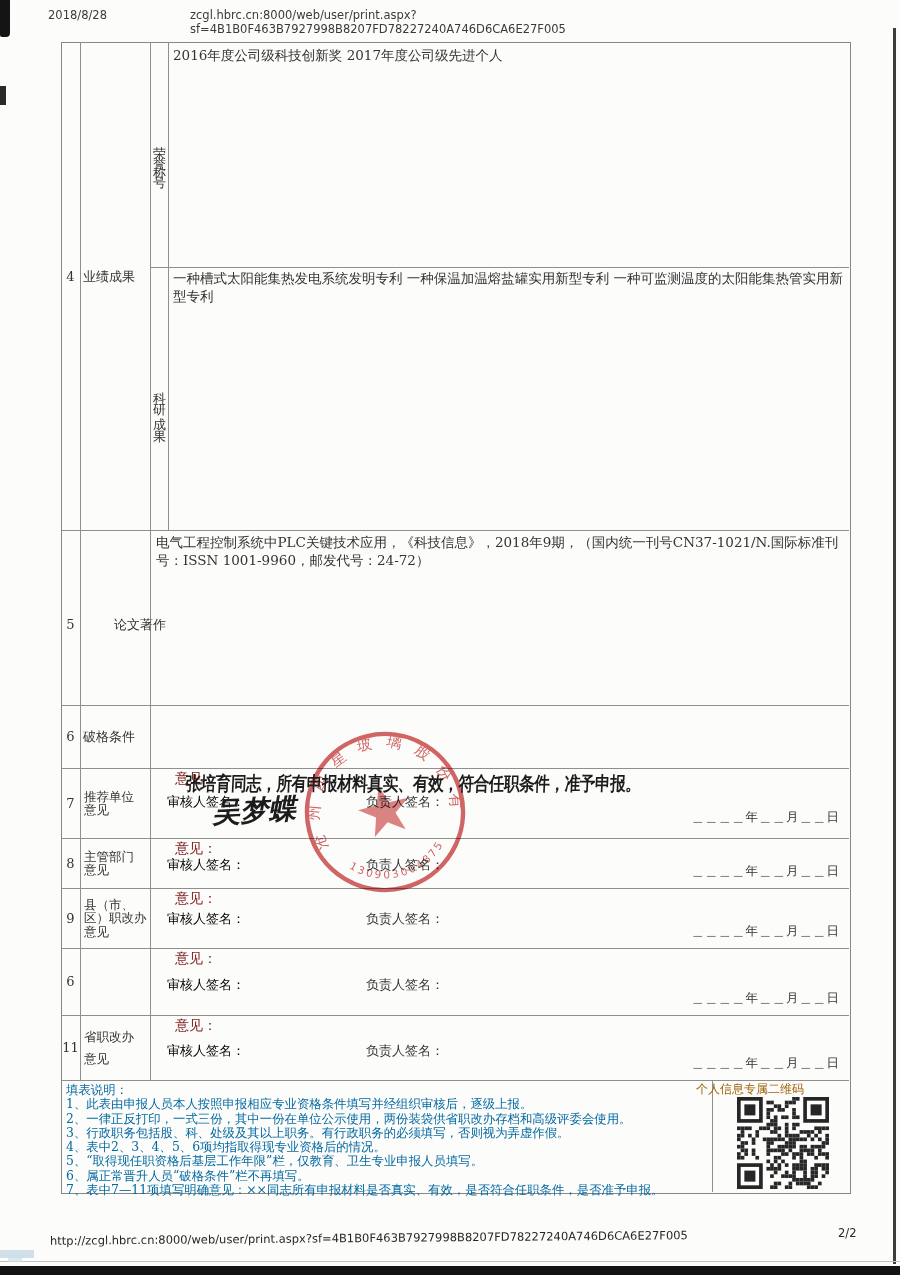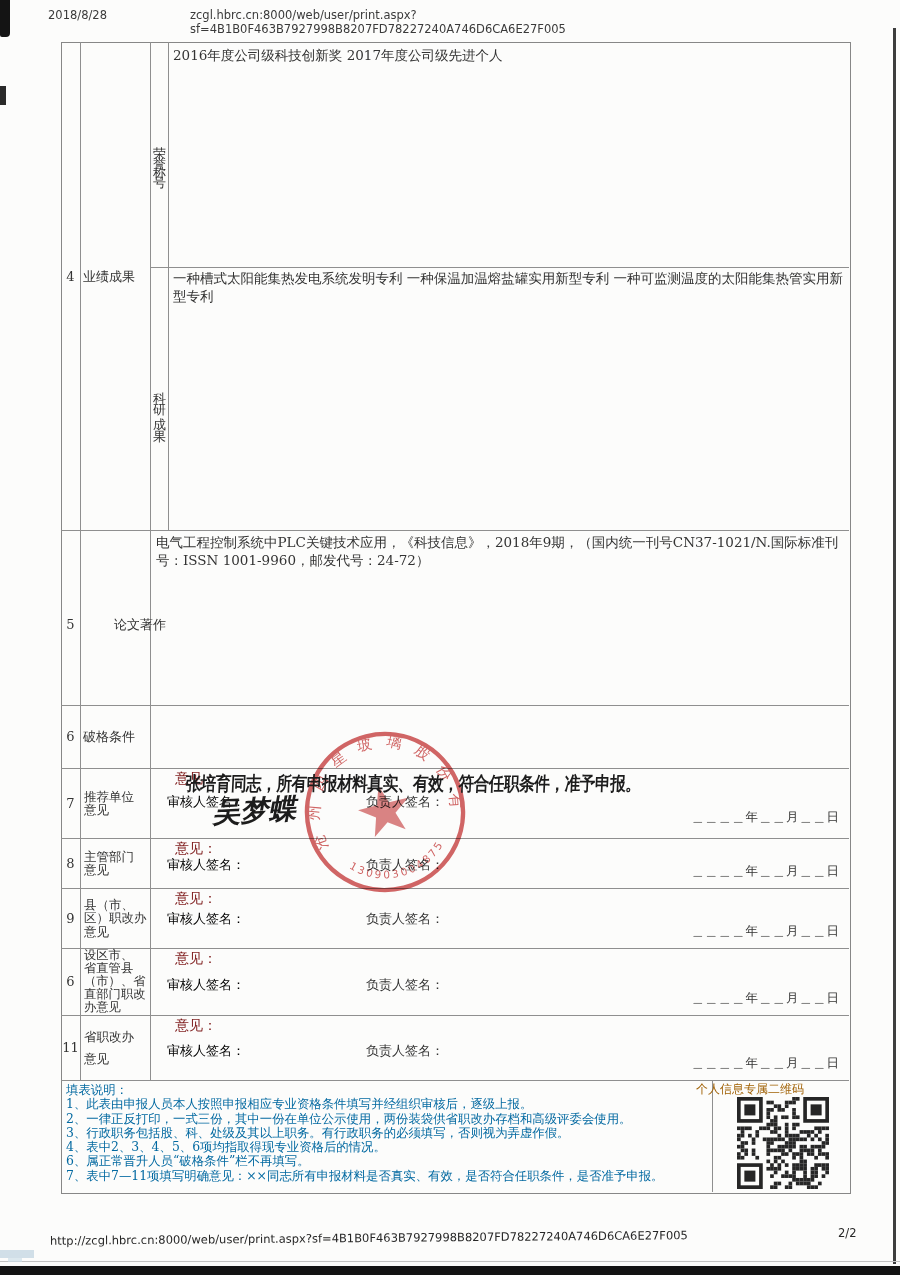--- a/index.html
+++ b/index.html
@@ -113,27 +113,20 @@
     <div class="opContent">
       <span class="fOpinion">意见：</span>
       <span class="fReviewer">审核人签名：</span>
       <span class="fResponsible">负责人签名：</span>
       <span class="fDate">＿＿＿＿年＿＿月＿＿日</span>
     </div>
   </div>
 
   <div class="opRow" style="top:948px;height:67px;">
     <div class="opNum">6</div>
-    <div class="opLabel">
-        <span style="line-height:13px;font-size:12.3px;">设区市、
-省直管县
-（市）、省
-直部门职改
-办意见</span>
-      </div>
     <div class="opContent">
       <span class="fOpinion">意见：</span>
       <span class="fReviewer" style="top:42%;">审核人签名：</span>
       <span class="fResponsible" style="top:42%;">负责人签名：</span>
       <span class="fDate">＿＿＿＿年＿＿月＿＿日</span>
     </div>
   </div>
 
   <div class="opRow" style="top:1015px;height:65px;">
     <div class="opNum">11</div>
@@ -148,20 +141,21 @@
       <span class="fDate">＿＿＿＿年＿＿月＿＿日</span>
     </div>
   </div>
 
   <div class="abs" style="left:66px;top:1083px;width:642px;">
     <div class="noteLine">填表说明：</div>
     <div class="noteLine">1、此表由申报人员本人按照申报相应专业资格条件填写并经组织审核后，逐级上报。</div>
     <div class="noteLine">2、一律正反打印，一式三份，其中一份在单位公示使用，两份装袋供省职改办存档和高级评委会使用。</div>
     <div class="noteLine">3、行政职务包括股、科、处级及其以上职务。有行政职务的必须填写，否则视为弄虚作假。</div>
     <div class="noteLine">4、表中2、3、4、5、6项均指取得现专业资格后的情况。</div>
+    <div class="noteLine">5、“取得现任职资格后基层工作年限”栏，仅教育、卫生专业申报人员填写。</div>
     <div class="noteLine">6、属正常晋升人员“破格条件”栏不再填写。</div>
     <div class="noteLine">7、表中7—11项填写明确意见：××同志所有申报材料是否真实、有效，是否符合任职条件，是否准予申报。</div>
   </div>
 
   <div class="abs" style="left:682px;top:1081px;width:136px;text-align:center;font-size:12px;color:#a16207;">个人信息专属二维码</div>
   <div class="abs" style="left:737px;top:1097px;width:92px;height:92px;"><svg width="92" height="92" xmlns="http://www.w3.org/2000/svg">
         <rect x="55.20" y="0.00" width="3.68" height="3.68" fill="#262626"></rect>
         <rect x="58.88" y="0.00" width="3.68" height="3.68" fill="#262626"></rect>
         <rect x="29.44" y="3.68" width="3.68" height="3.68" fill="#262626"></rect>
         <rect x="33.12" y="3.68" width="3.68" height="3.68" fill="#262626"></rect>

